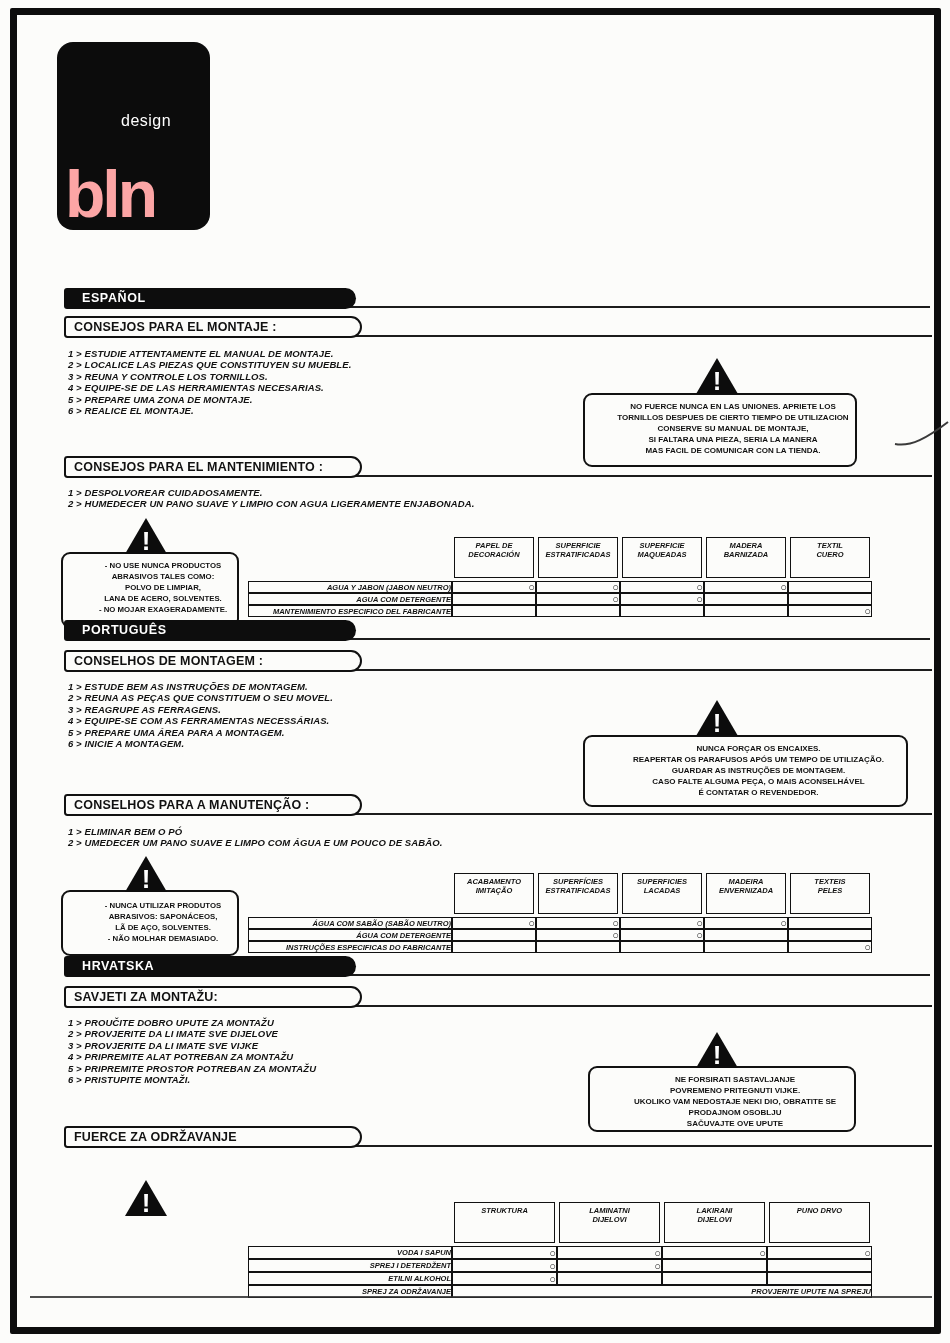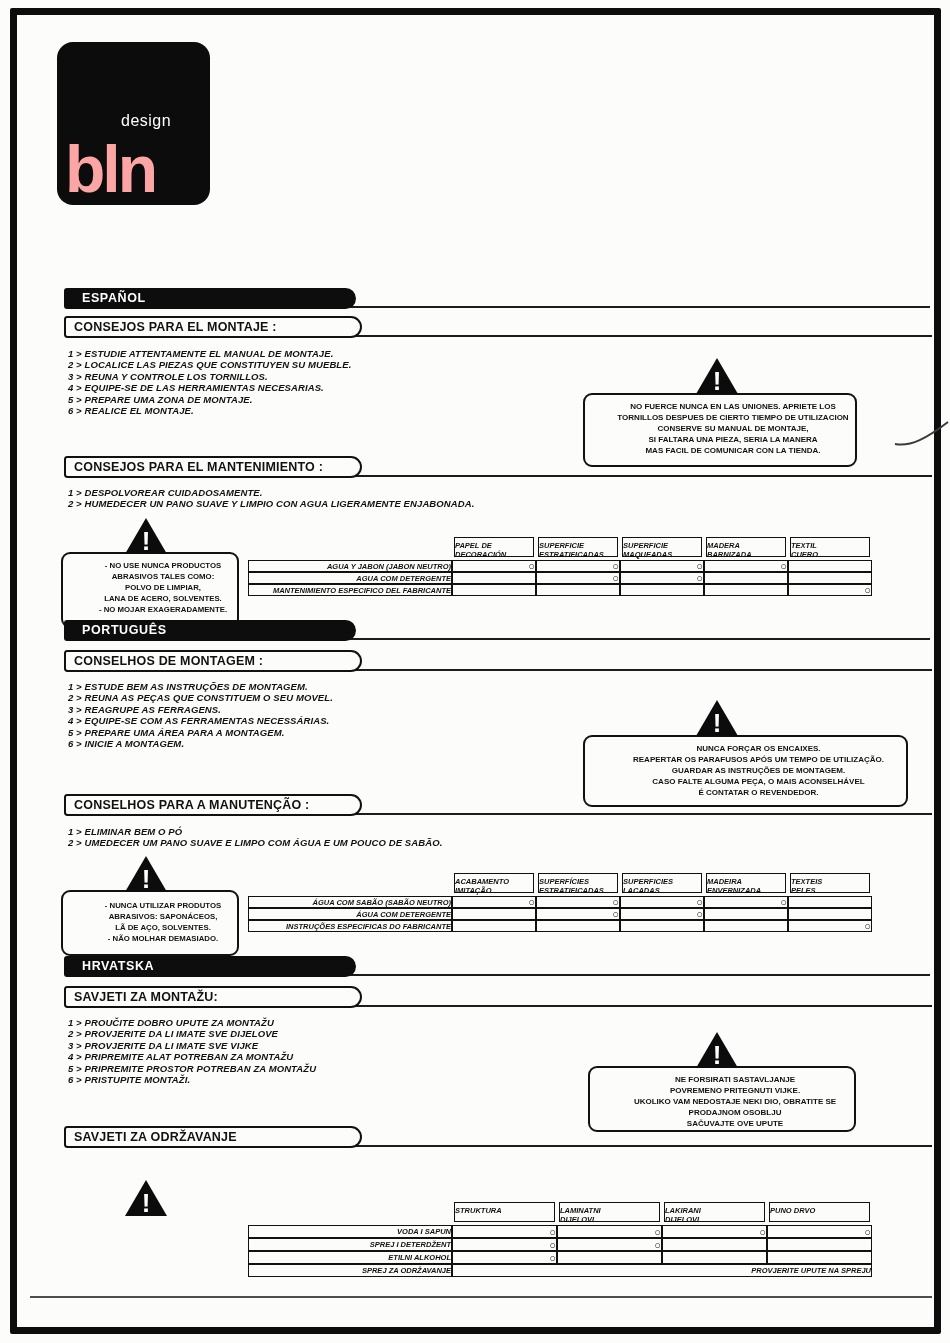--- a/index.html
+++ b/index.html
@@ -1,21 +1,21 @@
 <!DOCTYPE html>
 <html><head>
 <meta charset="utf-8">
 <style>
   * { margin:0; padding:0; box-sizing:border-box; }
   html,body { background:#ffffff; }
   body { font-family:"Liberation Sans", sans-serif; color:#111; }
   .page { position:relative; width:950px; height:1343px; background:#fcfcfa; overflow:hidden; }
   .frame { position:absolute; left:10px; top:8px; right:9px; bottom:9px; border:7px solid #0d0d0d; border-radius:2px; pointer-events:none; }
 
-  .logo { position:absolute; left:57px; top:42px; width:153px; height:163px; background:#0c0c0c; border-radius:16px; }
+  .logo { position:absolute; left:57px; top:42px; width:153px; height:188px; background:#0c0c0c; border-radius:16px; }
   .logo-main { position:absolute; left:8px; bottom:-2px; color:#fca5a5; font-weight:bold; font-size:66px; letter-spacing:-3px; }
   .logo-sub { position:absolute; left:64px; top:70px; color:#fff; font-size:16px; letter-spacing:.5px; }
 
   .banner { position:absolute; left:64px; width:292px; height:21px; background:#0d0d0d; color:#fff;
             border-radius:4px 14px 14px 4px; font-size:12.5px; font-weight:bold; line-height:21px;
             padding-left:18px; letter-spacing:.6px; z-index:2; }
   .subhead { position:absolute; left:64px; width:298px; height:22px; border:2px solid #111;
              border-radius:5px 16px 16px 5px; background:#fcfcfa; font-size:12.5px; font-weight:bold;
              line-height:18px; padding-left:8px; letter-spacing:.2px; z-index:2; }
   .hline { position:absolute; height:2px; background:#1c1c1c; }
@@ -23,22 +23,22 @@
 
   .steps { position:absolute; font-size:9.5px; font-weight:bold; font-style:italic; line-height:11.4px; letter-spacing:.1px; }
 
   .warnbox { position:absolute; border:2px solid #111; border-radius:9px; background:#fcfcfa;
              font-size:8px; font-weight:bold; text-align:center; white-space:pre-line;
              line-height:11px; padding-top:6px; z-index:1;padding-left:26px; }
   .tri { position:absolute; width:46px; height:40px; z-index:2; }
 
   .mtable { position:absolute; display:grid; }
   .mtable .hcell { border:1.5px solid #111; font-size:7.5px; font-weight:bold; font-style:italic;
-                   text-align:left; white-space:pre-line; line-height:9px; padding-top:3px;
-                   margin:0 2px 3px 2px; height:20px; background:#fcfcfa; }
+                   text-align:center; white-space:pre-line; line-height:9px; padding-top:3px;
+                   margin:0 2px 3px 2px; height:41px; background:#fcfcfa; }
   .mtable .hcell.empty { border:none; background:transparent; }
   .mtable .cell { border:1px solid #111; font-size:7.5px; font-weight:bold; font-style:italic;
                   text-align:right; line-height:11px; height:12px; overflow:hidden; background:#fcfcfa; }
   .mtable .cell.mark { font-size:11px; font-style:normal; line-height:11px; }
   .mtable.hr-t .cell { height:13px; line-height:12px; }
   .mtable.hr-t .cell.mark { line-height:12px; }
 </style>
 </head>
 <body>
 
@@ -227,21 +227,21 @@
   <svg class="tri" style="left:694px;top:1030px" viewBox="0 0 46 40">
     <path d="M23 2 L44 38 L2 38 Z" fill="#0c0c0c"></path>
     <text x="23" y="34" text-anchor="middle" font-size="26" font-weight="bold" fill="#fff">!</text>
   </svg>
   <div class="warnbox" style="left:588px;top:1066px;width:268px;height:66px">NE FORSIRATI SASTAVLJANJE
 POVREMENO PRITEGNUTI VIJKE.
 UKOLIKO VAM NEDOSTAJE NEKI DIO, OBRATITE SE
 PRODAJNOM OSOBLJU
 SAČUVAJTE OVE UPUTE</div>
 
-  <div class="subhead" style="top:1126px">SAVJETI ZA ODRŽAVANJE</div>
+  <div class="subhead" style="top:1126px">FUERCE ZA ODRŽAVANJE</div>
   <div class="hline thin" style="top:1145px;left:96px;width:836px"></div>
 
   <svg class="tri" style="left:123px;top:1178px" viewBox="0 0 46 40">
     <path d="M23 2 L44 38 L2 38 Z" fill="#0c0c0c"></path>
     <text x="23" y="34" text-anchor="middle" font-size="26" font-weight="bold" fill="#fff">!</text>
   </svg>
 
   <div class="mtable hr-t" style="left:248px;top:1202px;grid-template-columns:204px 105px 105px 105px 105px">
     <div class="hcell empty"></div>
     <div class="hcell">STRUKTURA</div>

